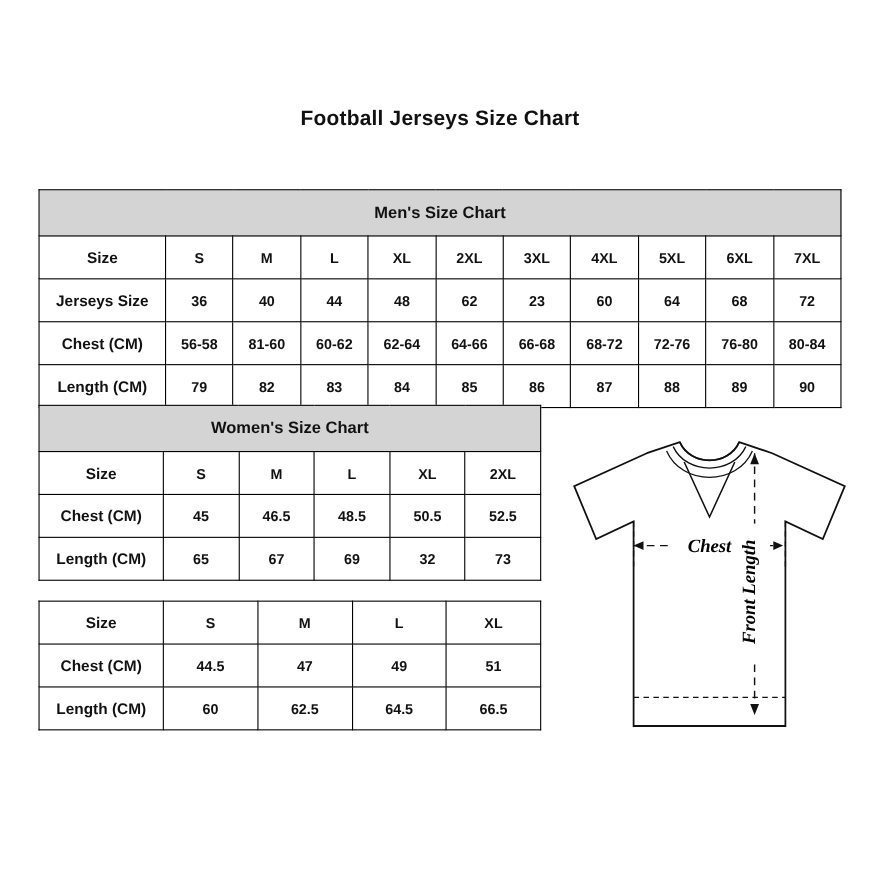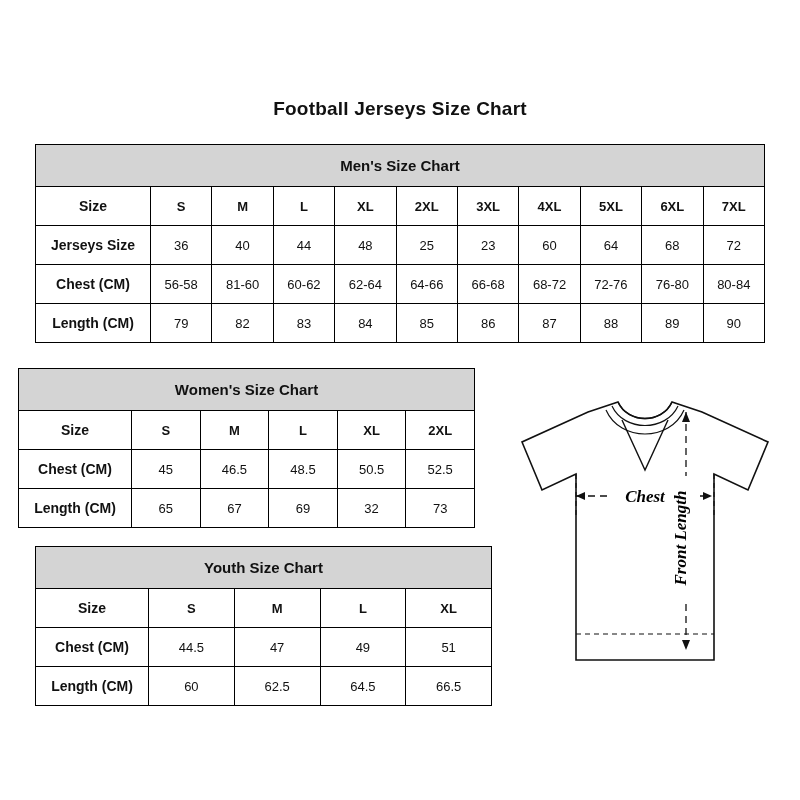--- a/index.html
+++ b/index.html
@@ -39,47 +39,47 @@
     border: 1px solid #000000;
     text-align: center;
     vertical-align: middle;
     font-size: 13px;
     color: #111111;
     font-weight: bold;
     padding: 0;
     height: 39px;
   }
   table.sz td.body-cell {
-    font-weight: normal;
+    font-weight: bold;
   }
   table.sz .hdr-band {
     background: #d4d4d4;
     font-size: 15px;
     font-weight: bold;
     height: 42px;
   }
   table.sz .row-label {
     font-size: 14px;
     font-weight: bold;
   }
 
   
   #mens-wrap {
     position: absolute;
     left: 35px;
     top: 144px;
     width: 730px;
   }
-  #mens-wrap table { width: 730px; }
+  #mens-wrap table { width: 730px; margin-top: 28px; }
   #mens-wrap col.c0 { width: 115px; }
 
   
   #womens-wrap {
     position: absolute;
-    left: 18px;
+    left: 35px;
     top: 368px;
     width: 457px;
   }
   #womens-wrap table { width: 457px; }
   #womens-wrap col.c0 { width: 113px; }
 
   
   #youth-wrap {
     position: absolute;
     left: 35px;
@@ -143,21 +143,21 @@
           <td>5XL</td>
           <td>6XL</td>
           <td>7XL</td>
         </tr>
         <tr>
           <td class="row-label">Jerseys Size</td>
           <td class="body-cell">36</td>
           <td class="body-cell">40</td>
           <td class="body-cell">44</td>
           <td class="body-cell">48</td>
-          <td class="body-cell">25</td>
+          <td class="body-cell">62</td>
           <td class="body-cell">23</td>
           <td class="body-cell">60</td>
           <td class="body-cell">64</td>
           <td class="body-cell">68</td>
           <td class="body-cell">72</td>
         </tr>
         <tr>
           <td class="row-label">Chest (CM)</td>
           <td class="body-cell">56-58</td>
           <td class="body-cell">81-60</td>
@@ -232,23 +232,20 @@
   <div id="youth-wrap">
     <table class="sz">
       <colgroup>
         <col class="c0">
           <col>
           <col>
           <col>
           <col>
       </colgroup>
       <tbody>
-        <tr>
-          <td class="hdr-band" colspan="5">Youth Size Chart</td>
-        </tr>
         <tr>
           <td class="row-label">Size</td>
           <td>S</td>
           <td>M</td>
           <td>L</td>
           <td>XL</td>
         </tr>
         <tr>
           <td class="row-label">Chest (CM)</td>
           <td class="body-cell">44.5</td>

